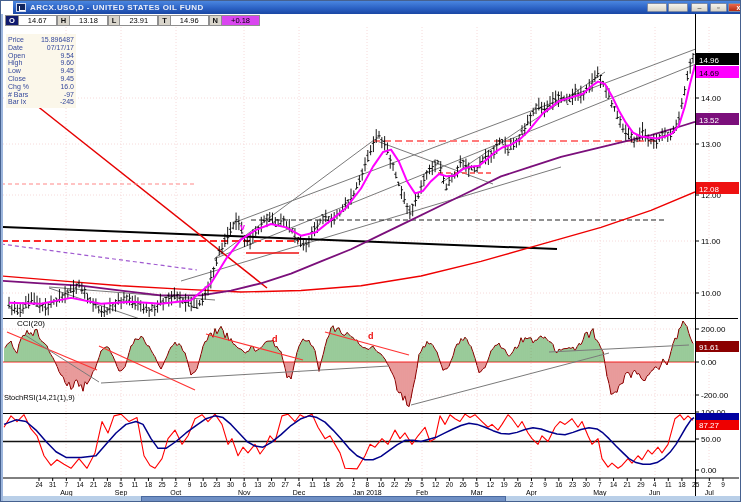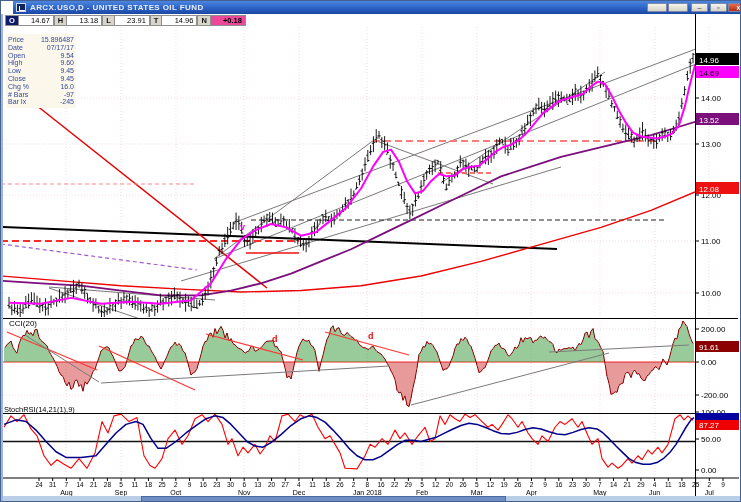--- a/index.html
+++ b/index.html
@@ -19,23 +19,23 @@
   .title-text{left:17px;top:1.5px;color:#e9eef9;font-size:8px;font-weight:bold;letter-spacing:.4px;}
   .wbtn{top:2px;height:9px;border:1px solid #7d8aa5;border-radius:1px;
     background:linear-gradient(180deg,#f6f4ec,#d6d2c6);color:#333;font-size:7px;line-height:7px;
     text-align:center;padding:0;}
   .wbtn.close{background:linear-gradient(180deg,#ec6a4e,#b52c12);color:#fff;font-weight:bold;}
   
   .qstrip{left:4px;top:14px;height:11px;display:flex;align-items:stretch;font-size:7.5px;}
   .qchip{background:#d9d5cb;border:1px solid #8f8f8f;border-right:none;color:#111;
     font-weight:bold;padding:0 3px;display:flex;align-items:center;}
   .qchip.dark{background:#101a6e;color:#fff;}
-  .qval{background:#ffffff;border:1px solid #8f8f8f;min-width:36px;padding:0 3px;
+  .qval{background:#ffffff;border:1px solid #8f8f8f;min-width:36px;padding:0 9px;
     display:flex;align-items:center;justify-content:flex-end;color:#000;}
-  .qval.hl{background:#ec4899;font-weight:bold;}
+  .qval.hl{background:#d946ef;font-weight:normal;}
   
   .dwin{left:5px;top:33px;width:70px;background:#fbf7ea;padding:2px 2px;
     font-size:7px;line-height:7.8px;color:#34489c;}
   .dwin .row{display:flex;justify-content:space-between;}
   .panel-label{font-size:8px;color:#000;font-weight:normal;}
   .scroll-track{left:2px;top:495px;width:737px;height:6px;background:#b9cfe8;}
   .scroll-thumb{left:138px;top:0px;width:365px;height:6px;background:#6f8fc4;border:1px solid #4a6aa0;}
   .border-l{left:0;top:13px;width:2px;height:489px;background:#9db6dd;}
   .border-r{left:739px;top:13px;width:2px;height:489px;background:#9db6dd;}
 </style>
@@ -1407,21 +1407,21 @@
     <div class="row">
         <span># Bars</span>
         <span>-97</span>
       </div>
     <div class="row">
         <span>Bar Ix</span>
         <span>-245</span>
       </div>
   </div>
 
-  <div class="abs panel-label" style="left:8px;top:318px;">CCI(20)</div>
-  <div class="abs panel-label" style="left:3px;top:404px;font-size:7.5px;">StochRSI(14,21(1),9)</div>
+  <div class="abs panel-label" style="left:16px;top:318px;">CCI(20)</div>
+  <div class="abs panel-label" style="left:3px;top:392px;font-size:7.5px;">StochRSI(14,21(1),9)</div>
 
   <div class="abs border-l"></div>
   <div class="abs border-r"></div>
   <div class="abs scroll-track">
     <div class="abs scroll-thumb"></div>
   </div>
 </div>
 
 </body></html>

